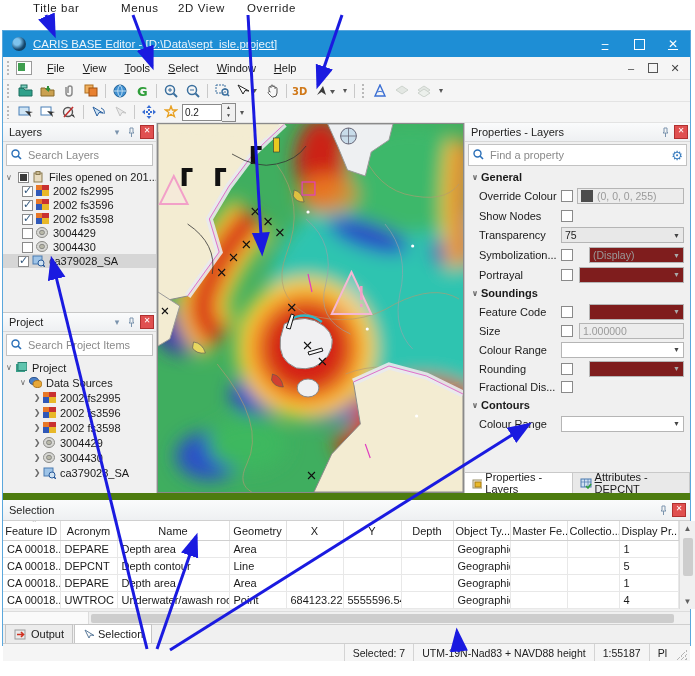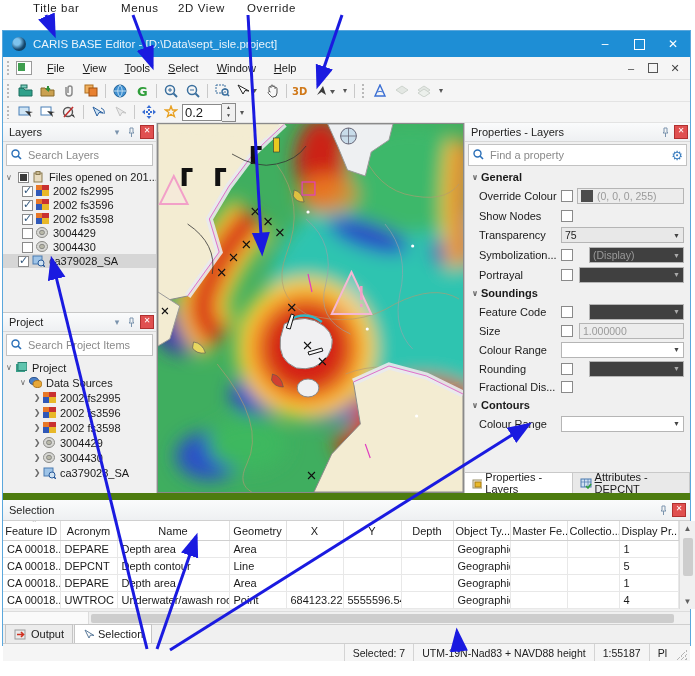--- a/index.html
+++ b/index.html
@@ -11,21 +11,21 @@
     -webkit-font-smoothing:antialiased;
   }
   
   .ann{position:absolute;font-size:11.5px;color:#1c1c1c;letter-spacing:.6px;white-space:nowrap;}
   #ann-svg{position:absolute;left:0;top:0;width:695px;height:676px;pointer-events:none;z-index:50;}
 
   
   .app{position:absolute;left:2px;top:30px;width:689px;height:616px;
        border:1px solid #5aa7dc;background:#f0f0f0;box-sizing:border-box;display:flex;flex-direction:column;}
   
-  .titlebar{height:26px;background:#1e8ed5;display:flex;align-items:center;color:#fff;flex:none;}
+  .titlebar{height:26px;background:#1e8ed5;display:flex;align-items:center;color:#fff;flex:none;text-decoration:underline;}
   .app-icon{width:14px;height:14px;border-radius:50%;margin:0 7px 0 9px;
             background:radial-gradient(circle at 35% 35%,#7ec3ee 0 25%,#15486e 60%,#0c2c44 100%);flex:none;}
   .title-text{font-size:11.5px;color:#eaf4fb;white-space:nowrap;overflow:hidden;flex:1;}
   .win-btn{width:34px;height:26px;display:flex;align-items:center;justify-content:center;color:#fff;font-size:12px;flex:none;cursor:default;}
   .maxbox{width:9px;height:9px;border:1px solid #fff;display:block;}
   
   .menubar{height:22px;background:#f5f5f5;border-bottom:1px solid #e0e0e0;display:flex;align-items:center;flex:none;}
   .grip{width:5px;height:70%;margin:0 3px;background:radial-gradient(circle,#b9b9b9 1px,transparent 1.1px);background-size:4px 4px;flex:none;}
   .mdi-doc{width:14px;height:12px;border:1px solid #9a9a9a;background:#fff;margin:0 6px 0 2px;position:relative;flex:none;}
   .mdi-doc::after{content:"";position:absolute;left:1px;top:1px;width:7px;height:8px;background:#3f9e4f;}
@@ -34,21 +34,21 @@
   .mdi-ctrls{margin-left:auto;display:flex;align-items:center;margin-right:4px;}
   .mdi-btn{width:22px;height:18px;display:flex;align-items:center;justify-content:center;color:#444;font-size:11px;cursor:default;}
   .restore{width:8px;height:8px;border:1px solid #555;position:relative;background:#f5f5f5;}
   .restore::before{content:"";position:absolute;left:2px;top:-3px;width:8px;height:8px;border:1px solid #555;z-index:-1;}
   
   .toolbar{background:#f5f5f5;display:flex;align-items:center;flex:none;border-bottom:1px solid #e3e3e3;}
   .tb1{height:21px;} .tb2{height:20px;}
   .ticon{width:20px;height:18px;display:flex;align-items:center;justify-content:center;flex:none;cursor:default;border:1px solid transparent;}
   .tsep{width:1px;height:14px;background:#c9c9c9;margin:0 3px;flex:none;}
   .ov{font-size:8px;color:#555;width:12px;text-align:center;cursor:default;}
-  .zoom-input{width:34px;height:15px;border:1px solid #8a8a8a;background:#fff;font-size:13px;padding:0 2px;display:flex;align-items:center;}
+  .zoom-input{width:34px;height:15px;border:1px solid #8a8a8a;background:#fff;font-size:10px;padding:0 2px;display:flex;align-items:center;}
   .spin{display:flex;flex-direction:column;border:1px solid #8a8a8a;border-left:none;height:17px;width:13px;background:#f0f0f0;}
   .spin span{flex:1;font-size:5px;line-height:7px;text-align:center;color:#444;cursor:default;}
   
   .main{flex:none;height:370px;display:flex;}
   .leftcol{width:153px;flex:none;display:flex;flex-direction:column;border-right:1px solid #c8c8c8;background:#f0f0f0;}
   .centercol{flex:1;position:relative;background:#fff;border:1px solid #8a8a8a;box-sizing:border-box;}
   .rightcol{width:225px;flex:none;background:#f0f0f0;border-left:1px solid #c8c8c8;display:flex;flex-direction:column;}
   
   .panel-head{height:18px;display:flex;align-items:center;padding:0 2px 0 6px;background:linear-gradient(#fafbfc,#eef0f2);border-bottom:1px solid #d8d8d8;flex:none;}
   .panel-title{flex:1;font-size:11px;color:#222;}
@@ -70,21 +70,21 @@
   .cb.part::after{content:"";position:absolute;left:1px;top:1px;right:1px;bottom:1px;background:#3a3a3a;}
   .ticn{width:14px;height:12px;flex:none;margin-right:3px;}
   .tlabel{font-size:11px;color:#1a1a1a;}
   
   .prow{display:flex;align-items:center;flex:none;padding-left:14px;padding-right:6px;}
   .psec{display:flex;align-items:center;height:18px;flex:none;padding-left:4px;font-weight:bold;}
   .plabel{width:82px;flex:none;color:#1a1a1a;}
   .pcb{width:12px;height:12px;border:1px solid #8a8a8a;background:#fff;flex:none;box-sizing:border-box;cursor:default;}
   .dd{height:16px;border:1px solid #b5b5b5;background:#e8e8e8;display:flex;align-items:center;padding:0 3px;font-size:10.5px;color:#222;cursor:default;box-sizing:border-box;}
   .dd .arr{margin-left:auto;font-size:7px;color:#444;}
-  .dd.dis{color:#9a9a9a;background:#404040;}
+  .dd.dis{color:#9a9a9a;background:#7f1d1d;}
   .dd.dis .arr{color:#aaa;}
   .dd.lite{background:#fff;}
   .pfield{height:16px;border:1px solid #b5b5b5;background:#ececec;color:#9a9a9a;display:flex;align-items:center;padding:0 3px;font-size:10.5px;box-sizing:border-box;}
   .pinput{height:16px;border:1px solid #8a8a8a;background:#fff;font-size:10.5px;font-family:inherit;padding:0 3px;box-sizing:border-box;}
   .swatch{width:12px;height:12px;background:#4d4d4d;flex:none;margin-right:4px;}
   .ptabs{margin-top:auto;height:20px;display:flex;align-items:flex-end;background:#e9e9e9;border-top:1px solid #c9c9c9;flex:none;}
   .ptab{display:flex;align-items:center;gap:3px;padding:2px 7px;font-size:11px;border-right:1px solid #c9c9c9;height:16px;cursor:default;}
   .ptab.active{background:#fff;}
   .ptab .ut::first-letter{text-decoration:underline;}
   

